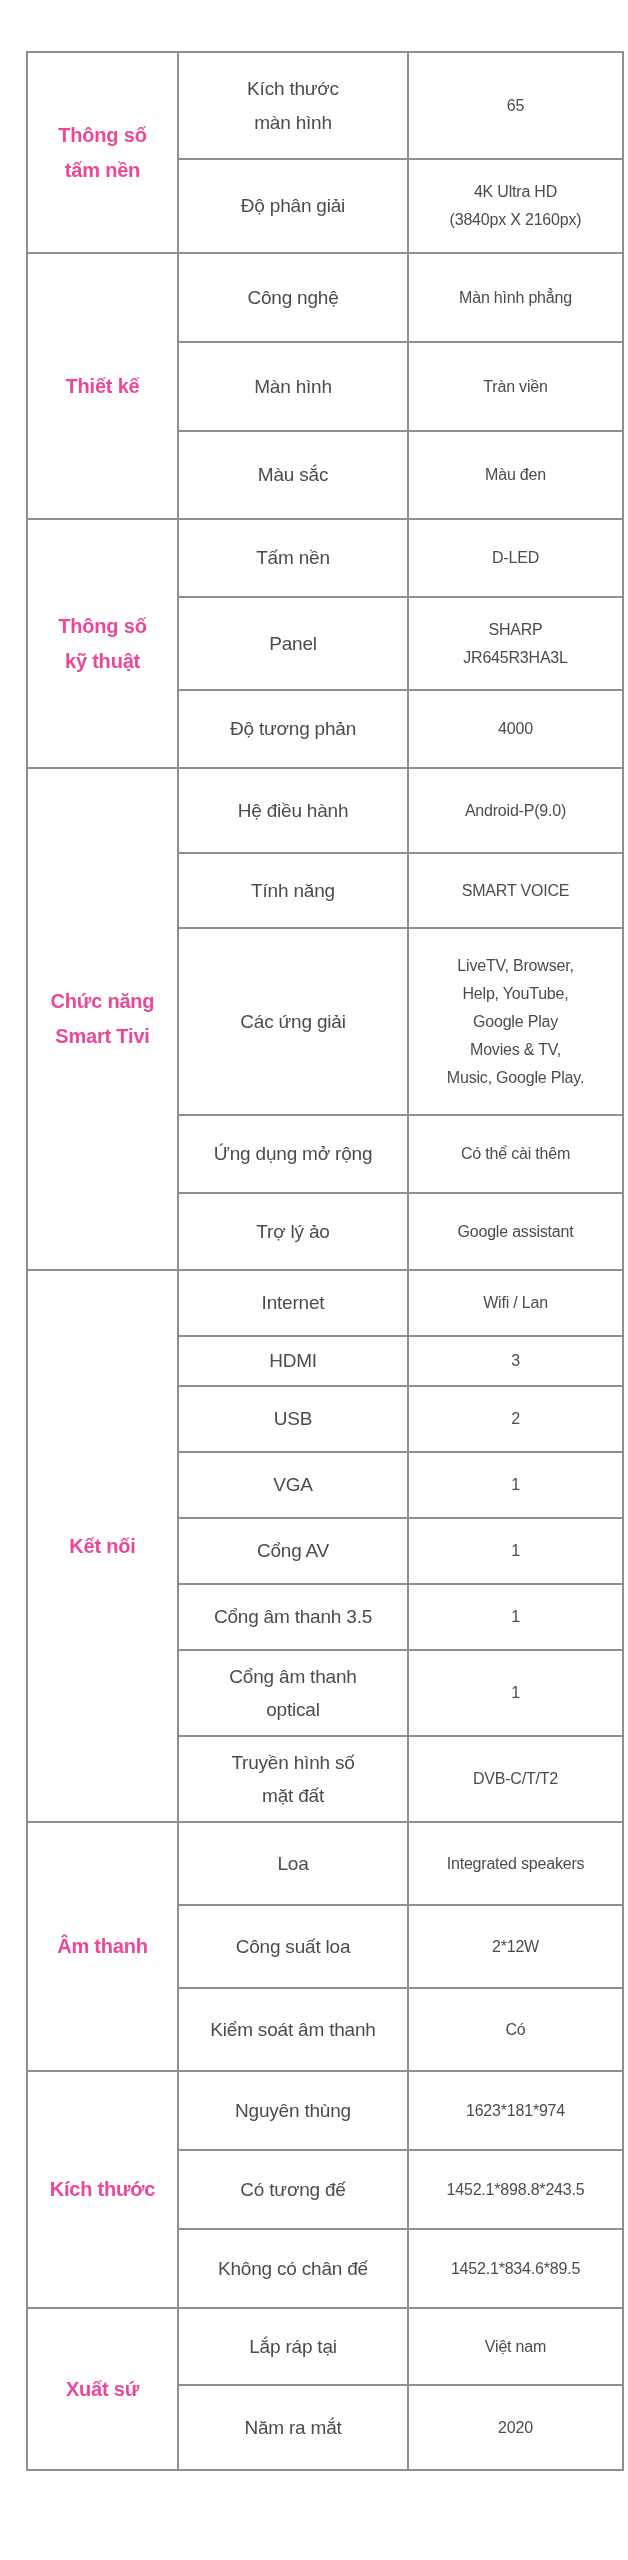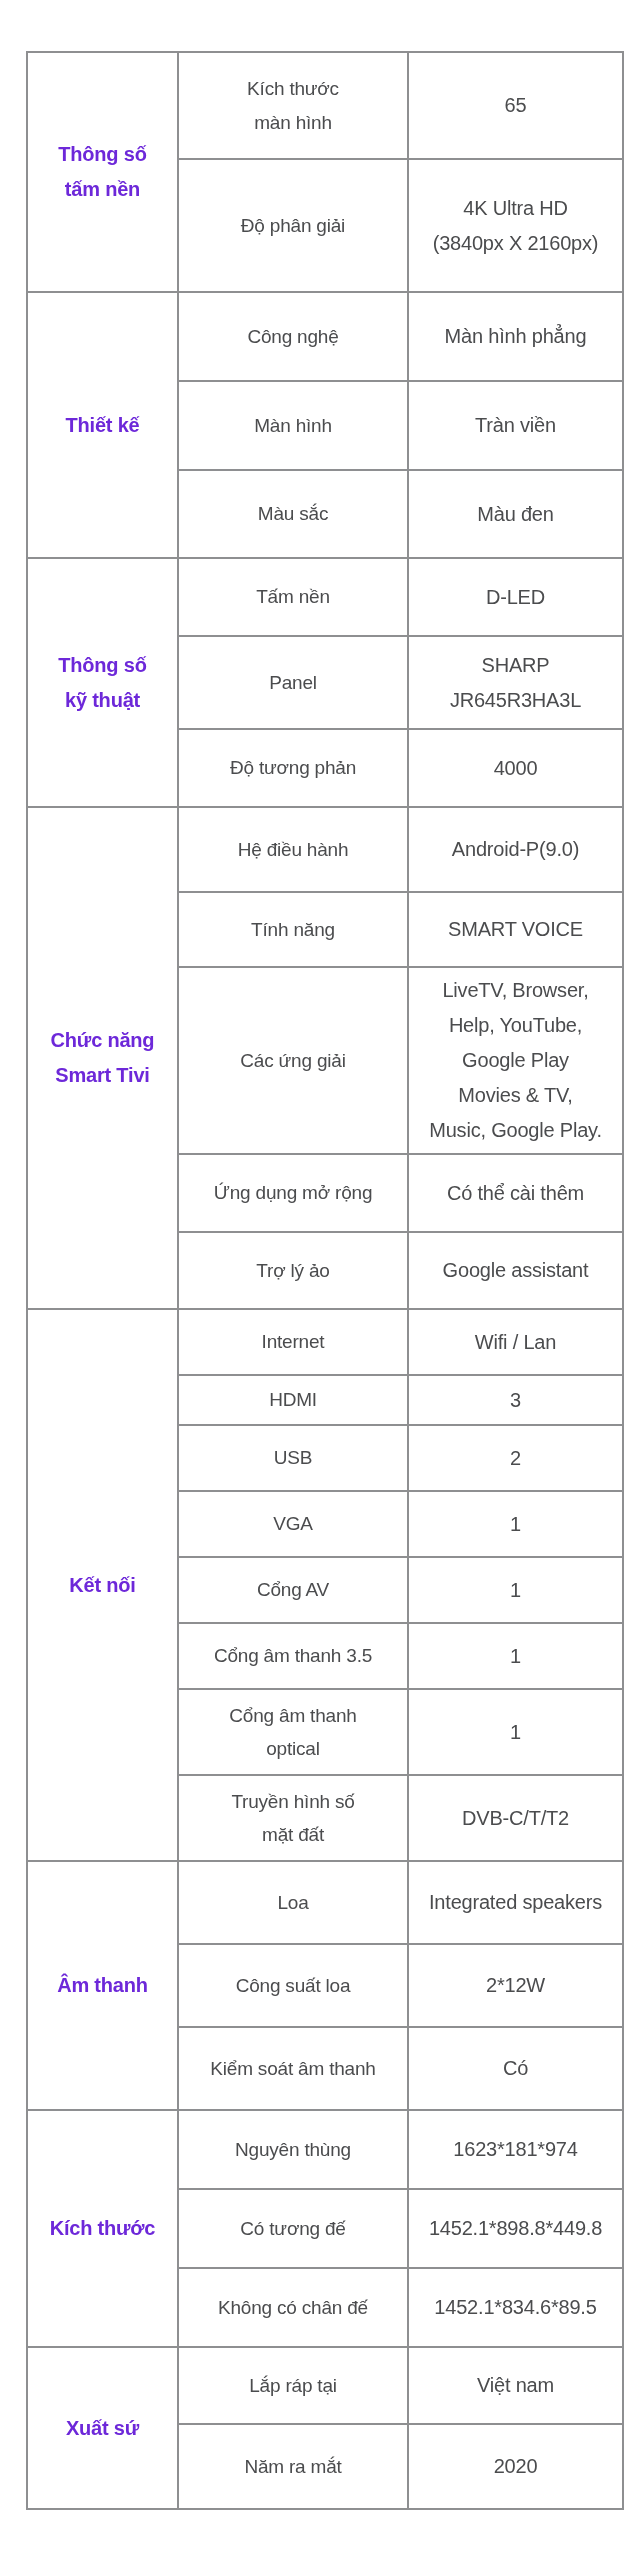--- a/index.html
+++ b/index.html
@@ -24,29 +24,29 @@
     text-align: center;
     vertical-align: middle;
     white-space: pre-line;
     line-height: 1.75;
     padding: 4px 12px;
     overflow: hidden;
   }
   td.cat {
     font-weight: bold;
     font-size: 20px;
-    color: #6d28d9;
+    color: #ec4899;
     letter-spacing: -0.2px;
   }
   td.lbl {
     font-size: 19px;
     letter-spacing: -0.2px;
   }
   td.val {
-    font-size: 20px;
+    font-size: 16px;
     letter-spacing: -0.2px;
     border-radius: 20px;
   }
 </style>
 </head>
 <body>
 
 <div class="spec-wrap">
   <table class="spec">
     <colgroup>
@@ -56,21 +56,21 @@
     </colgroup>
     <tbody>
 
       <tr style="height:107px">
         <td class="cat" rowspan="2">Thông số
 tấm nền</td>
         <td class="lbl">Kích thước
 màn hình</td>
         <td class="val">65</td>
       </tr>
-      <tr style="height:133px">
+      <tr style="height:94px">
         <td class="lbl">Độ phân giải</td>
         <td class="val">4K Ultra HD
 (3840px X 2160px)</td>
       </tr>
 
       <tr style="height:89px">
         <td class="cat" rowspan="3">Thiết kế</td>
         <td class="lbl">Công nghệ</td>
         <td class="val">Màn hình phẳng</td>
       </tr>
@@ -176,21 +176,21 @@
         <td class="val">Có</td>
       </tr>
 
       <tr style="height:79px">
         <td class="cat" rowspan="3">Kích thước</td>
         <td class="lbl">Nguyên thùng</td>
         <td class="val">1623*181*974</td>
       </tr>
       <tr style="height:79px">
         <td class="lbl">Có tương đế</td>
-        <td class="val">1452.1*898.8*449.8</td>
+        <td class="val">1452.1*898.8*243.5</td>
       </tr>
       <tr style="height:79px">
         <td class="lbl">Không có chân đế</td>
         <td class="val">1452.1*834.6*89.5</td>
       </tr>
 
       <tr style="height:77px">
         <td class="cat" rowspan="2">Xuất sứ</td>
         <td class="lbl">Lắp ráp tại</td>
         <td class="val">Việt nam</td>

